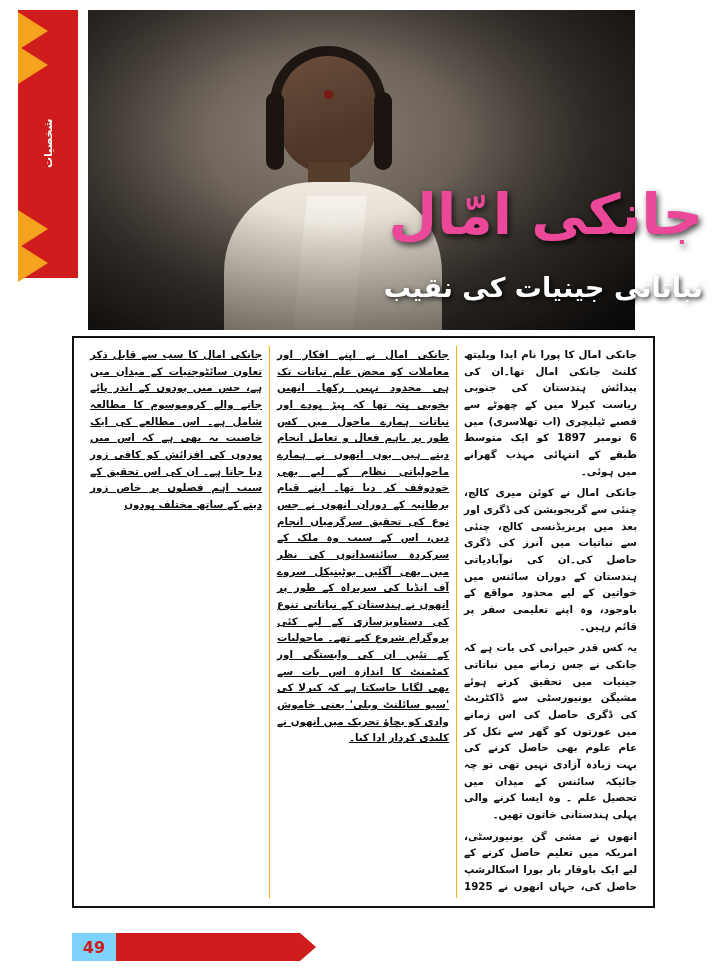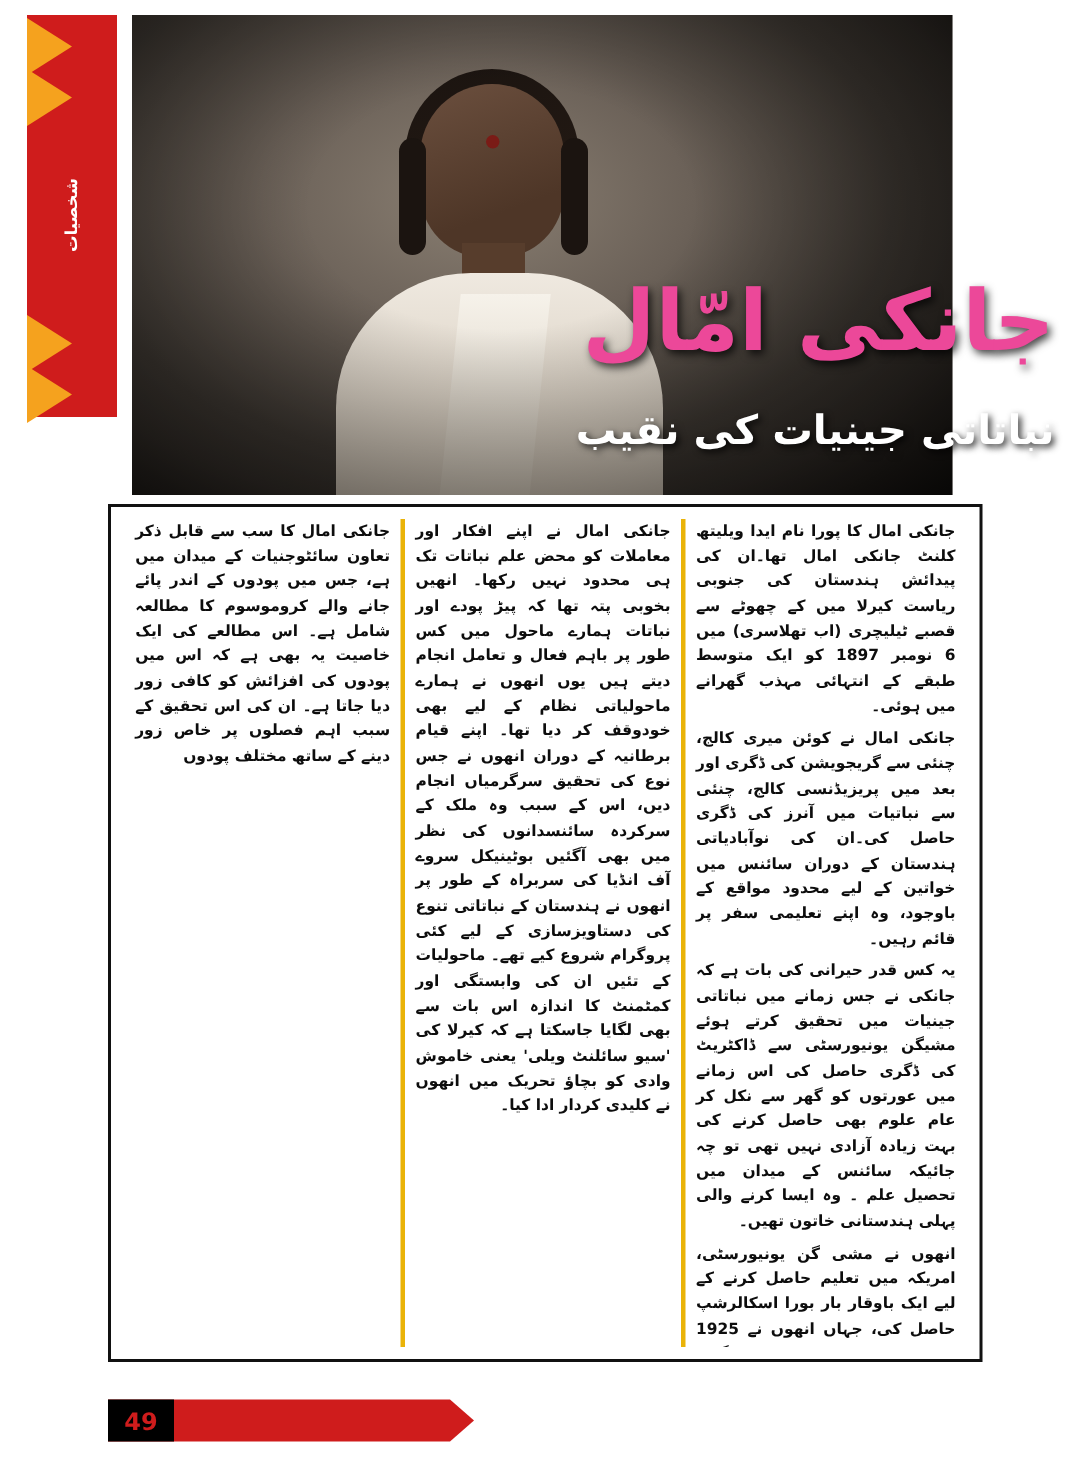--- a/index.html
+++ b/index.html
@@ -224,37 +224,37 @@
     width: 33.33%;
     padding: 0 7px;
     direction: rtl;
     text-align: justify;
     font-size: 10.3px;
     line-height: 1.62;
     color: #0d0d0d;
     font-weight: bold;
     overflow: hidden;
   }
-  .col + .col { border-right: 3px solid #eab308; }
+  .col + .col { border-right: 1px solid #eab308; text-decoration: underline; }
   .col p { margin: 0 0 5px 0; }
 
   
   .footer {
     position: absolute;
     left: 72px; bottom: 14px;
     width: 228px; height: 28px;
     background: #cf1c1c;
     z-index: 3;
     display: flex;
     flex-direction: row;
     align-items: center;
   }
   .footer-pagebox {
     width: 44px; height: 28px;
-    background: #000000;
+    background: #7dd3fc;
     color: #cf1c1c;
     font-size: 16px;
     font-weight: bold;
     display: flex; align-items: center; justify-content: center;
   }
   .footer-text {
     flex: 1;
     color: #ffffff;
     font-size: 12px;
     font-weight: bold;

